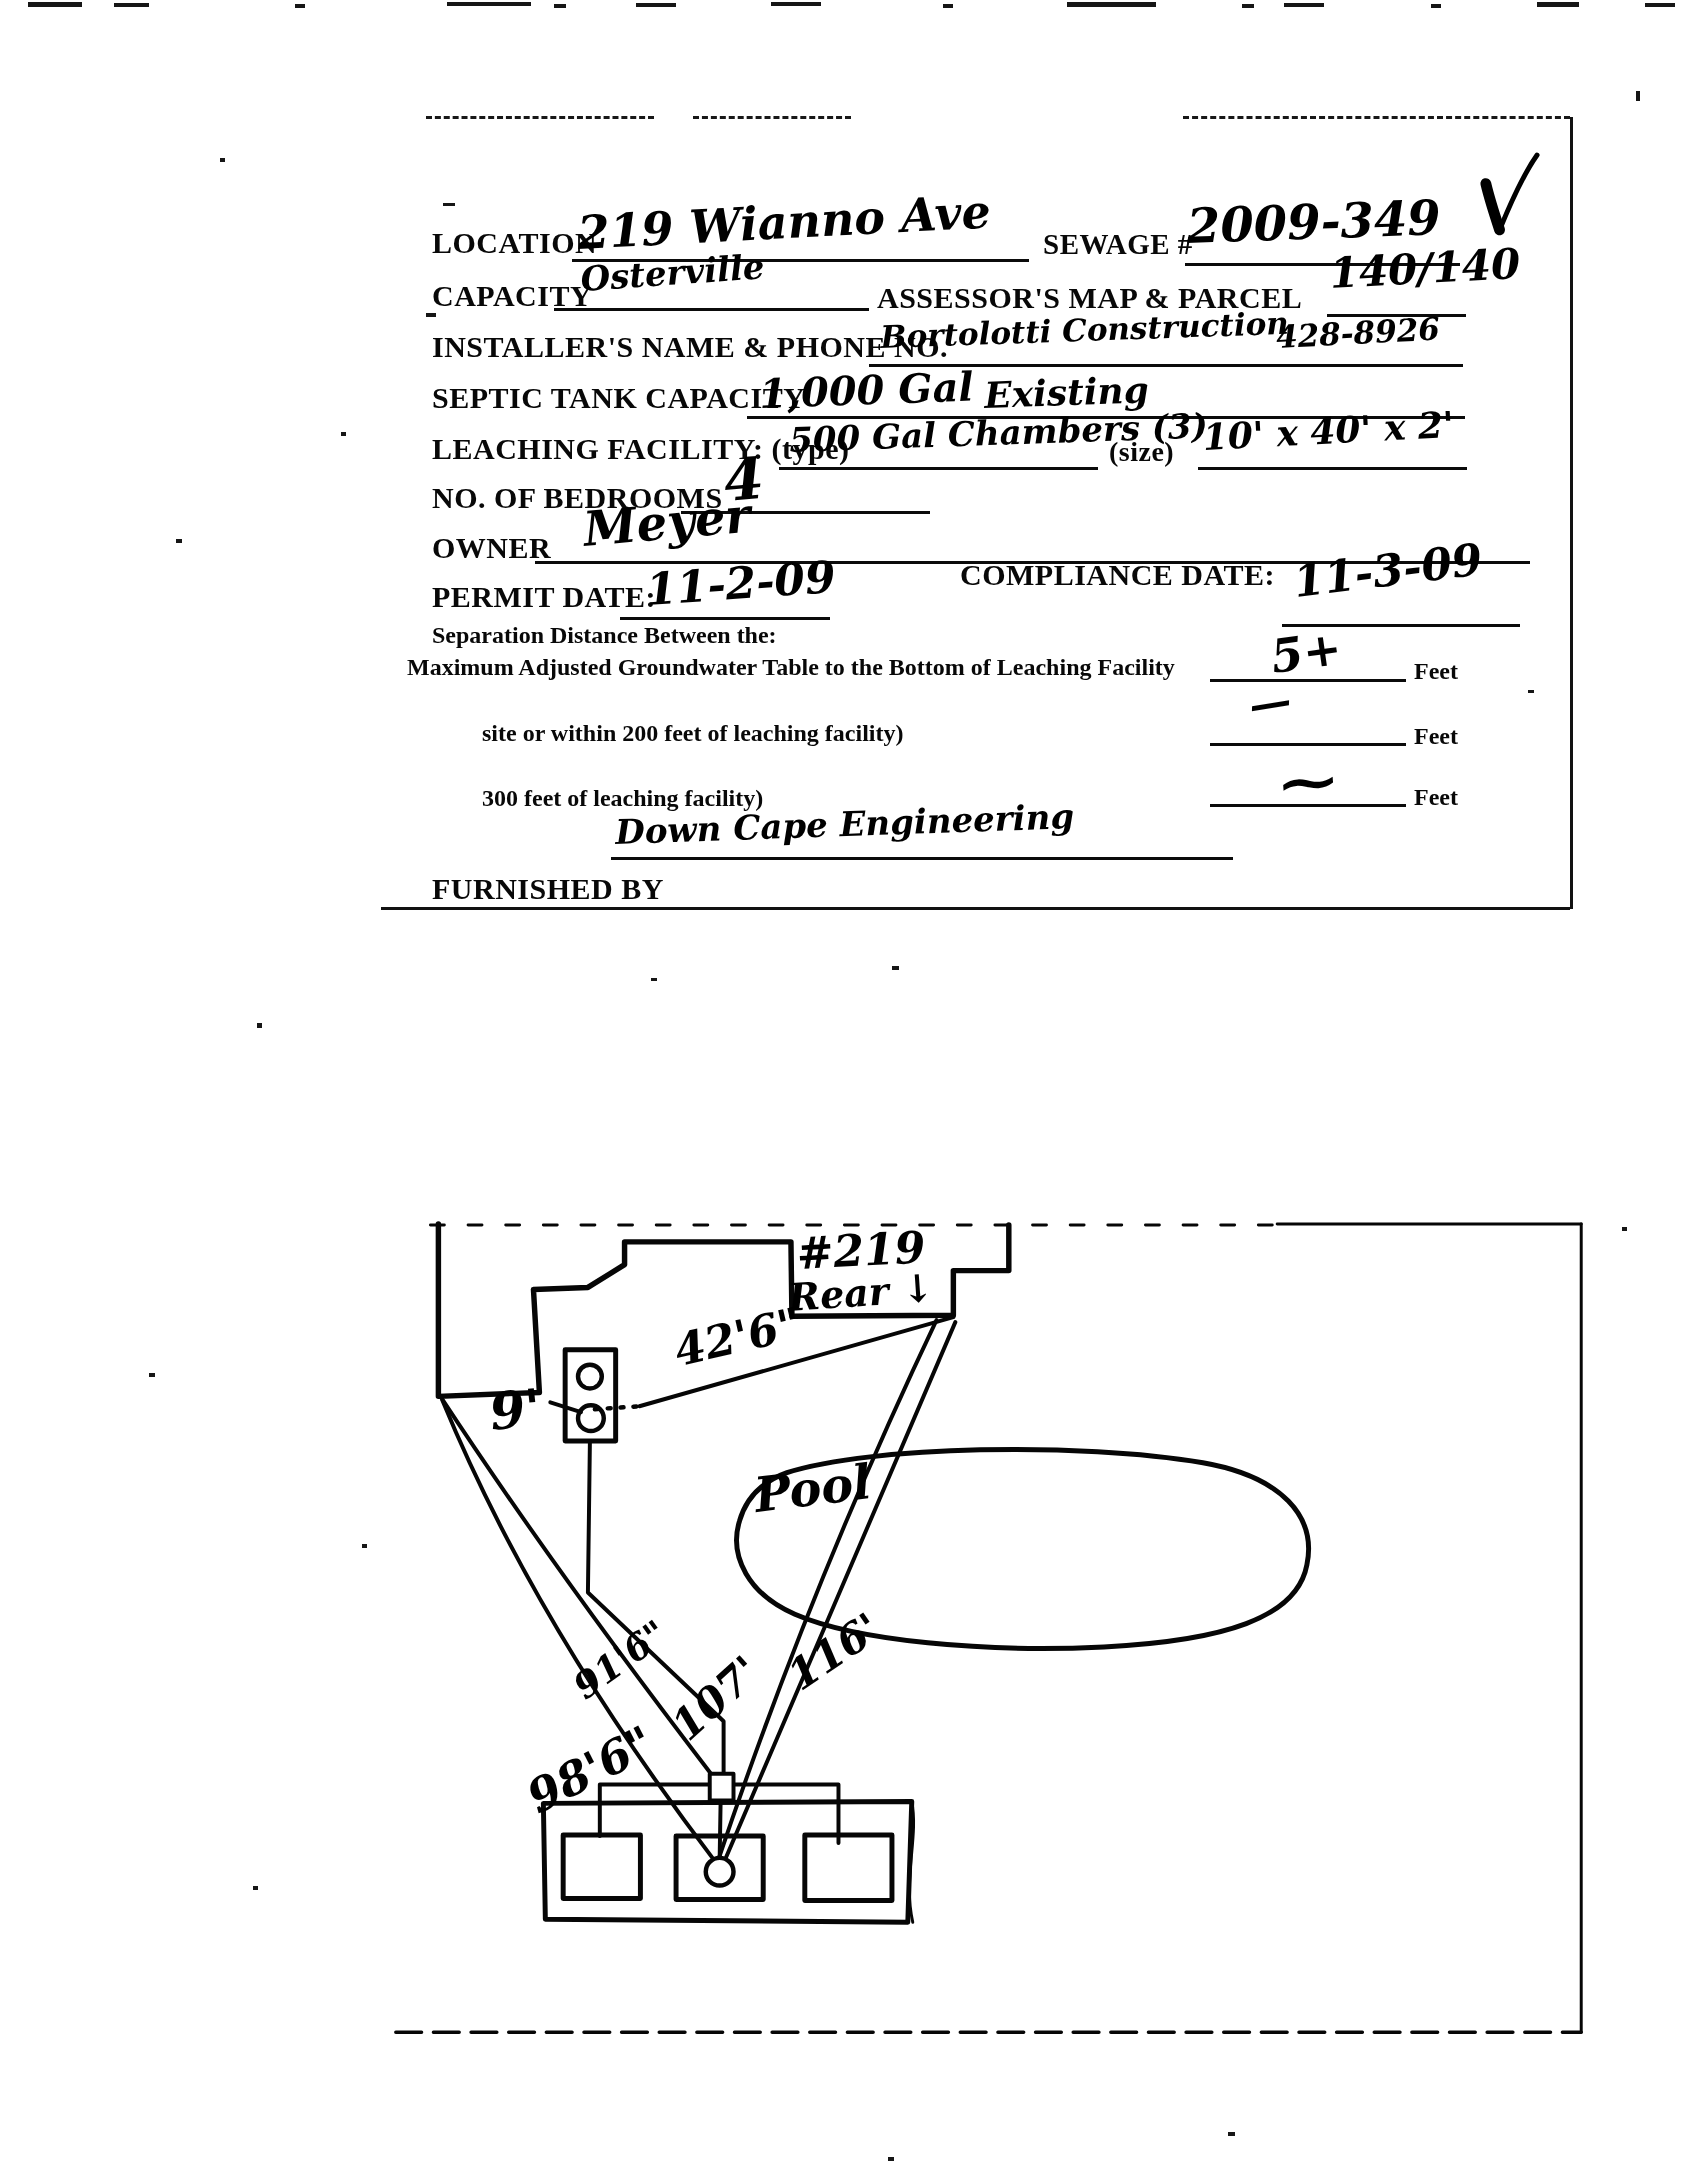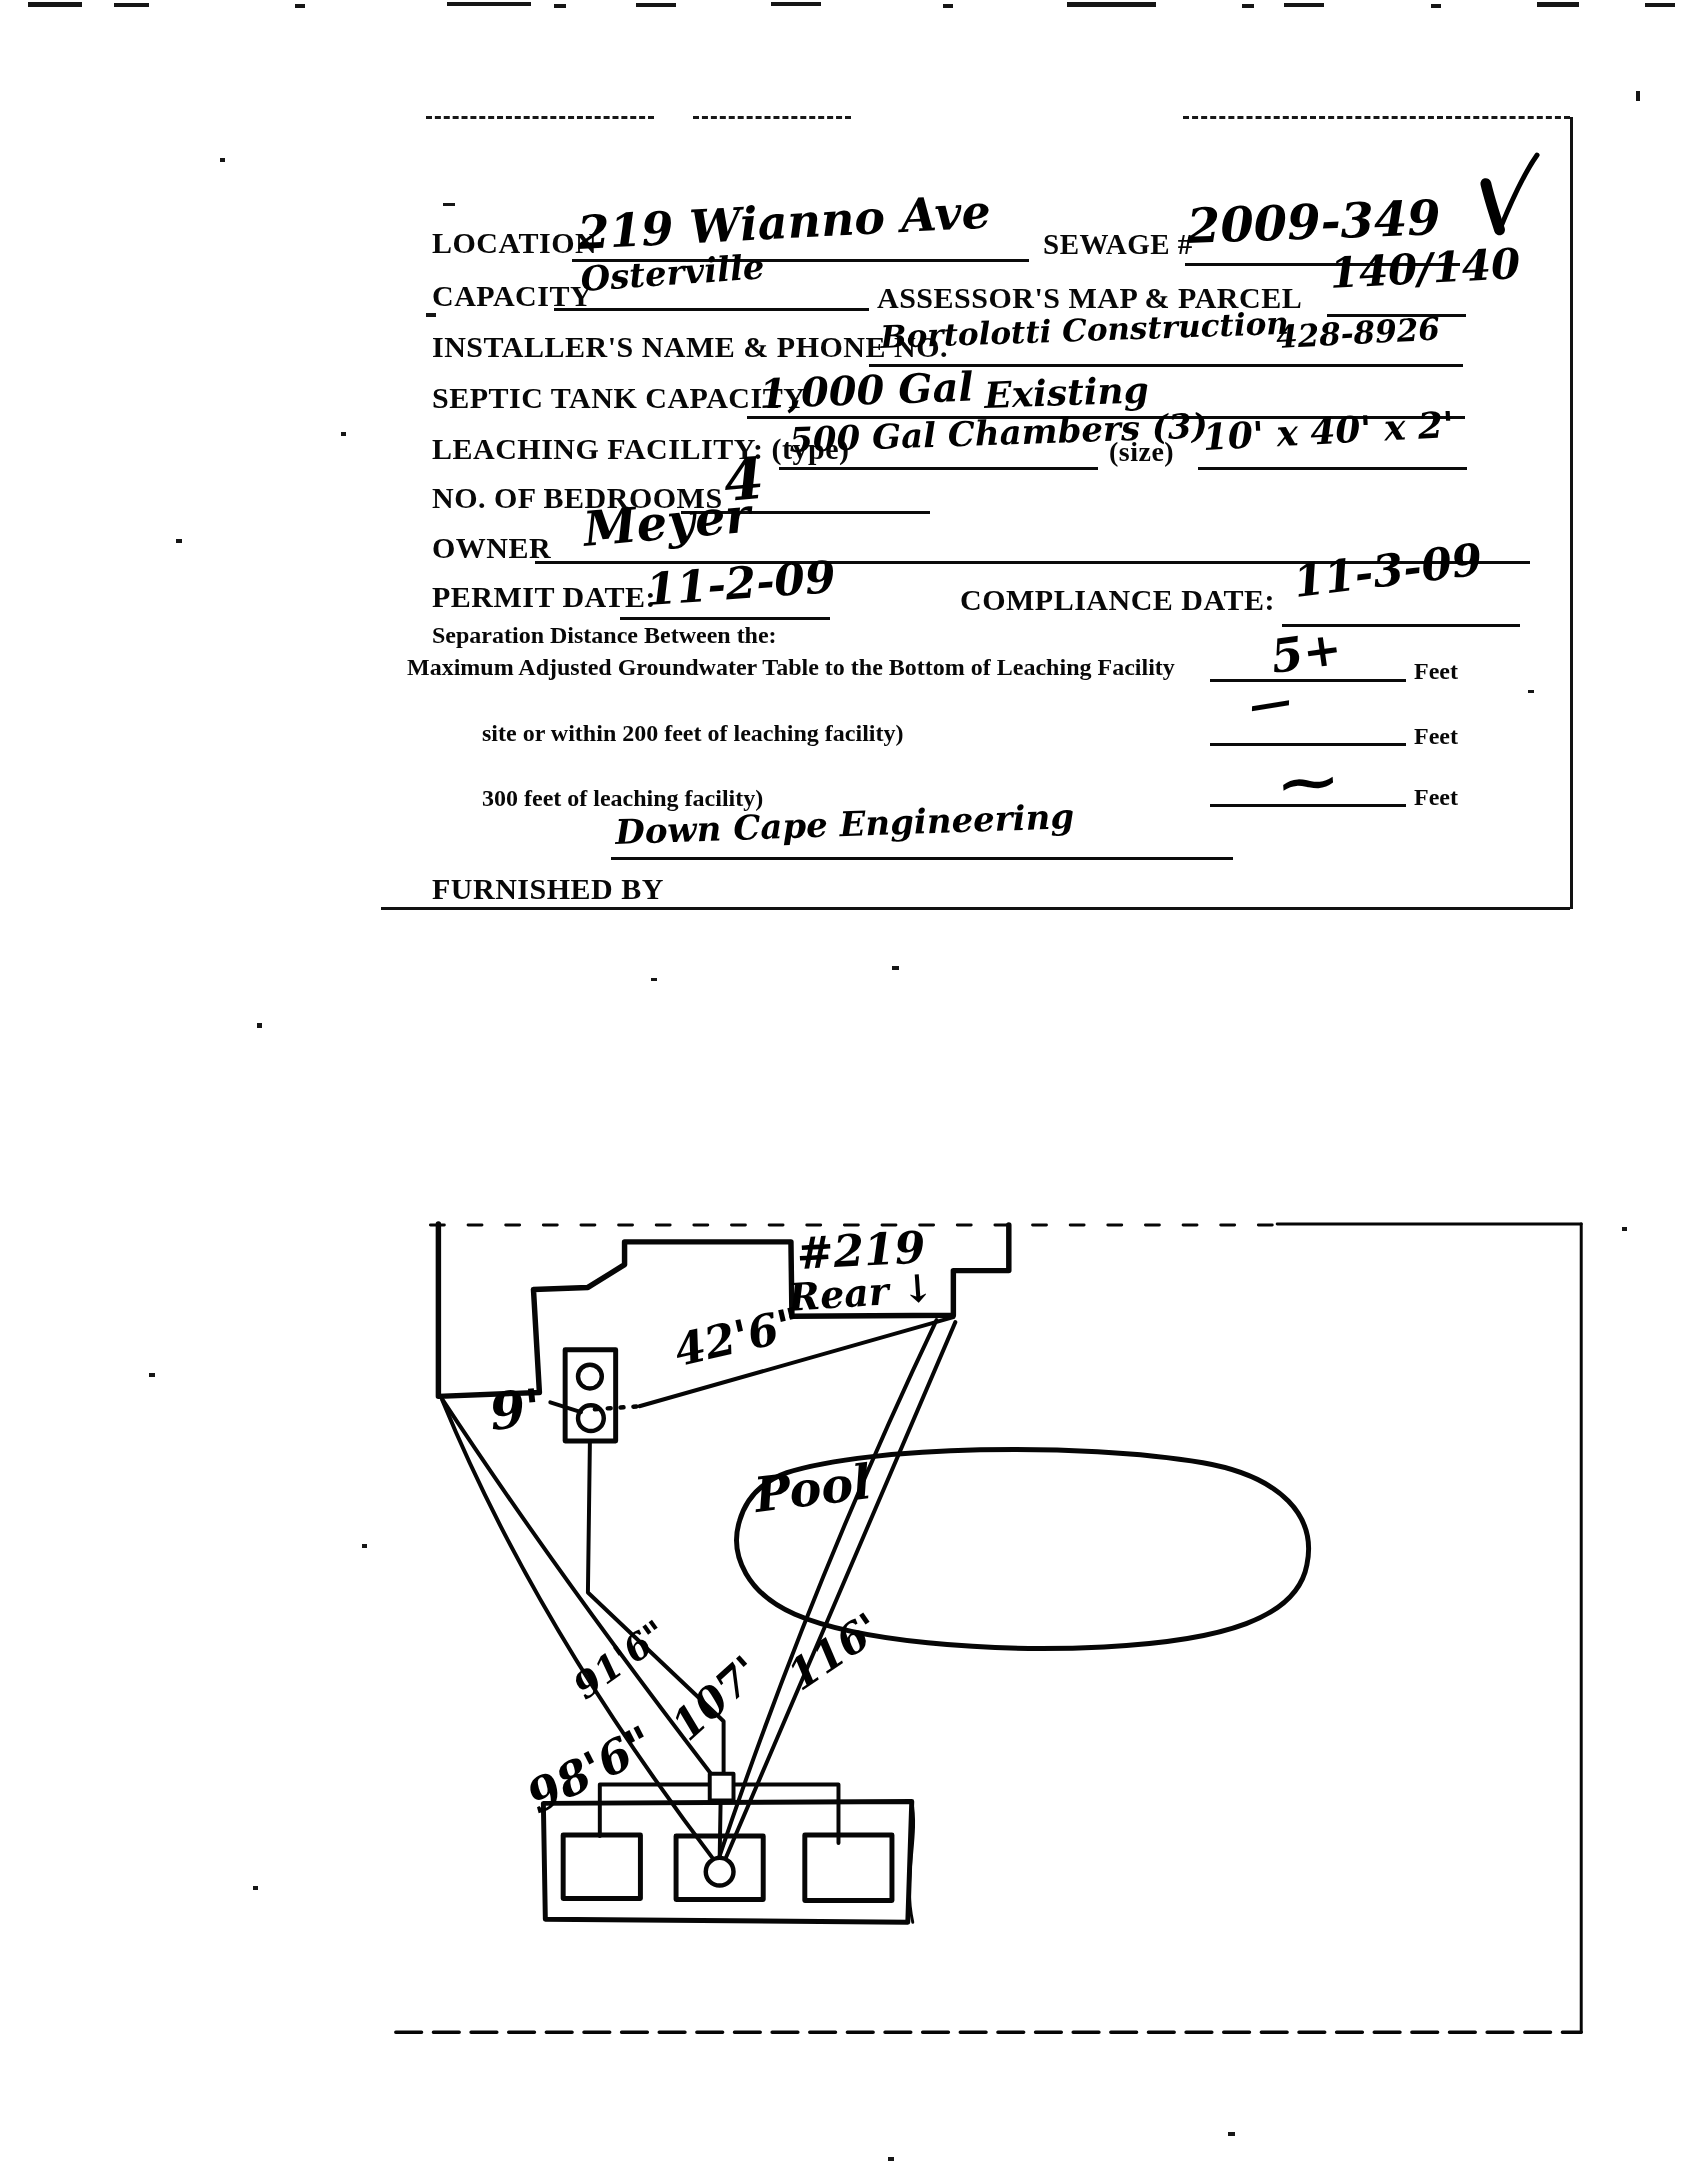--- a/index.html
+++ b/index.html
@@ -102,21 +102,21 @@
   <div class="hw" style="left:727px;top:447px;font-size:57px;transform:rotate(-5deg)">4</div>
   <div class="ul" style="left:681px;top:511px;width:249px"></div>
 
   <div class="lbl" style="left:432px;top:531px">OWNER</div>
   <div class="hw" style="left:586px;top:501px;font-size:48px;transform:rotate(-5deg)">Meyer</div>
   <div class="ul" style="left:535px;top:561px;width:995px"></div>
 
   <div class="lbl" style="left:432px;top:580px">PERMIT DATE:</div>
   <div class="hw" style="left:648px;top:564px;font-size:44px;transform:rotate(-4deg)">11-2-09</div>
   <div class="ul" style="left:620px;top:617px;width:210px"></div>
-  <div class="lbl" style="left:960px;top:583px">COMPLIANCE DATE:</div>
+  <div class="lbl" style="left:960px;top:558px">COMPLIANCE DATE:</div>
   <div class="hw" style="left:1297px;top:556px;font-size:44px;transform:rotate(-7deg)">11-3-09</div>
   <div class="ul" style="left:1282px;top:624px;width:238px"></div>
 
   <div class="sm" style="left:432px;top:622px">Separation Distance Between the:</div>
 
   <div class="sm" style="left:407px;top:654px">Maximum Adjusted Groundwater Table to the Bottom of Leaching Facility</div>
   <div class="hw" style="left:1275px;top:630px;font-size:46px;transform:rotate(-8deg)">5+</div>
   <div class="ul" style="left:1210px;top:679px;width:196px"></div>
   <div class="sm" style="left:1414px;top:658px">Feet</div>
 

